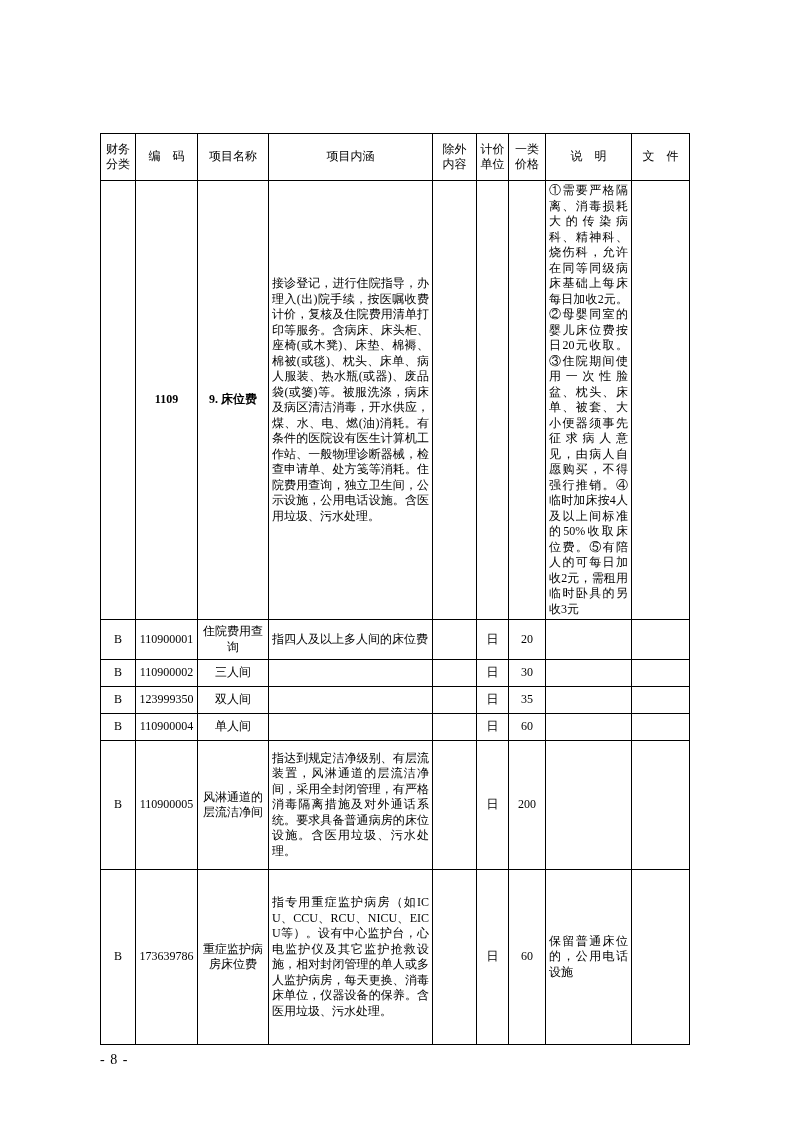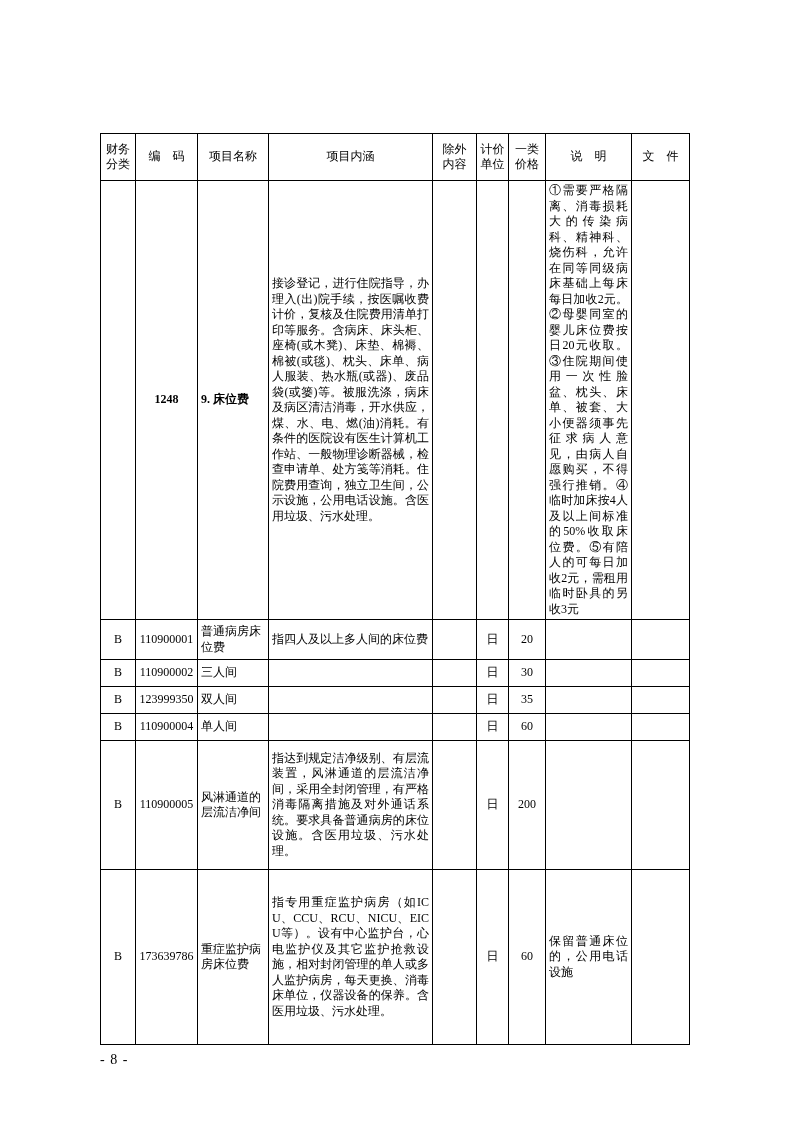--- a/index.html
+++ b/index.html
@@ -34,21 +34,21 @@
   }
   table.fee th {
     font-weight: normal;
     text-align: center;
     white-space: pre-line;
   }
   .center { text-align: center; }
   .justify { text-align: justify; text-justify: inter-ideograph; }
   .bold { font-weight: bold; }
   .vtop { vertical-align: top; }
-  .name-cell { }
+  .name-cell { text-align: center; }
   .code-cell { text-align: center; padding-left: 1px; padding-right: 1px; }
   .page-number {
     position: absolute;
     left: 100px; top: 1052px;
     font-size: 14px;
     letter-spacing: 1px;
   }
 </style>
 </head>
 <body>
@@ -80,34 +80,34 @@
       <th>计价
 单位</th>
       <th>一类
 价格</th>
       <th>说　明</th>
       <th>文　件</th>
     </tr>
 
     <tr style="height:425px">
       <td class="center"></td>
-      <td class="code-cell bold">1248</td>
+      <td class="code-cell bold">1109</td>
       <td class="name-cell bold">9. 床位费</td>
       <td class="justify">接诊登记，进行住院指导，办理入(出)院手续，按医嘱收费计价，复核及住院费用清单打印等服务。含病床、床头柜、座椅(或木凳)、床垫、棉褥、棉被(或毯)、枕头、床单、病人服装、热水瓶(或器)、废品袋(或篓)等。被服洗涤，病床及病区清洁消毒，开水供应，煤、水、电、燃(油)消耗。有条件的医院设有医生计算机工作站、一般物理诊断器械，检查申请单、处方笺等消耗。住院费用查询，独立卫生间，公示设施，公用电话设施。含医用垃圾、污水处理。</td>
       <td class="center"></td>
       <td class="center"></td>
       <td class="center"></td>
       <td class="justify vtop">①需要严格隔离、消毒损耗大的传染病科、精神科、烧伤科，允许在同等同级病床基础上每床每日加收2元。②母婴同室的婴儿床位费按日20元收取。③住院期间使用一次性脸盆、枕头、床单、被套、大小便器须事先征求病人意见，由病人自愿购买，不得强行推销。④临时加床按4人及以上间标准的50%收取床位费。⑤有陪人的可每日加收2元，需租用临时卧具的另收3元</td>
       <td class="center"></td>
     </tr>
 
     <tr style="height:40px">
       <td class="center">B</td>
       <td class="code-cell">110900001</td>
-      <td class="name-cell">普通病房床位费</td>
+      <td class="name-cell">住院费用查询</td>
       <td class="justify vtop">指四人及以上多人间的床位费</td>
       <td class="center"></td>
       <td class="center">日</td>
       <td class="center">20</td>
       <td class="justify"></td>
       <td class="center"></td>
     </tr>
 
     <tr style="height:27px">
       <td class="center">B</td>

